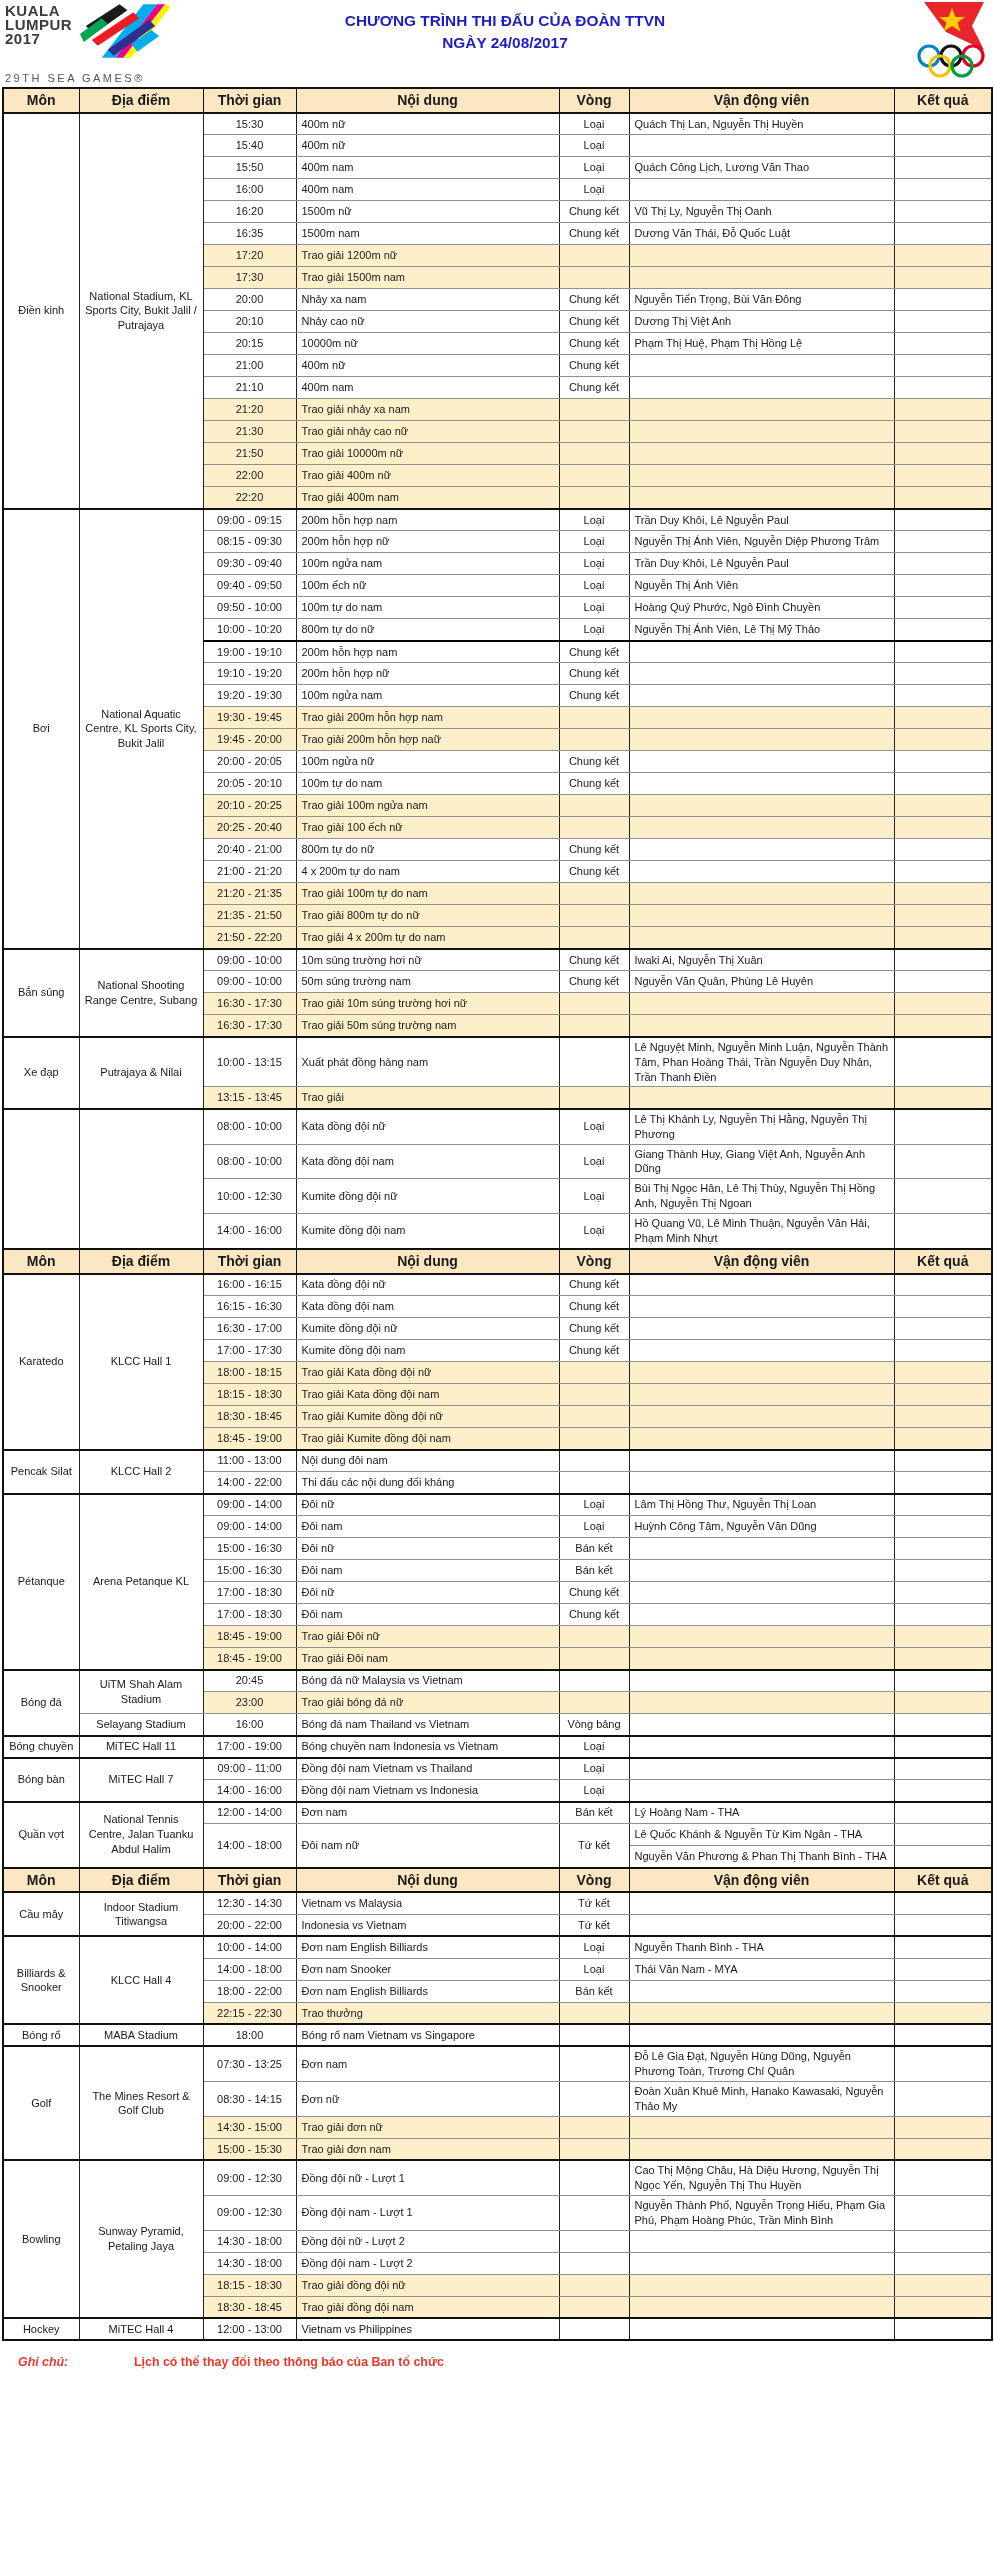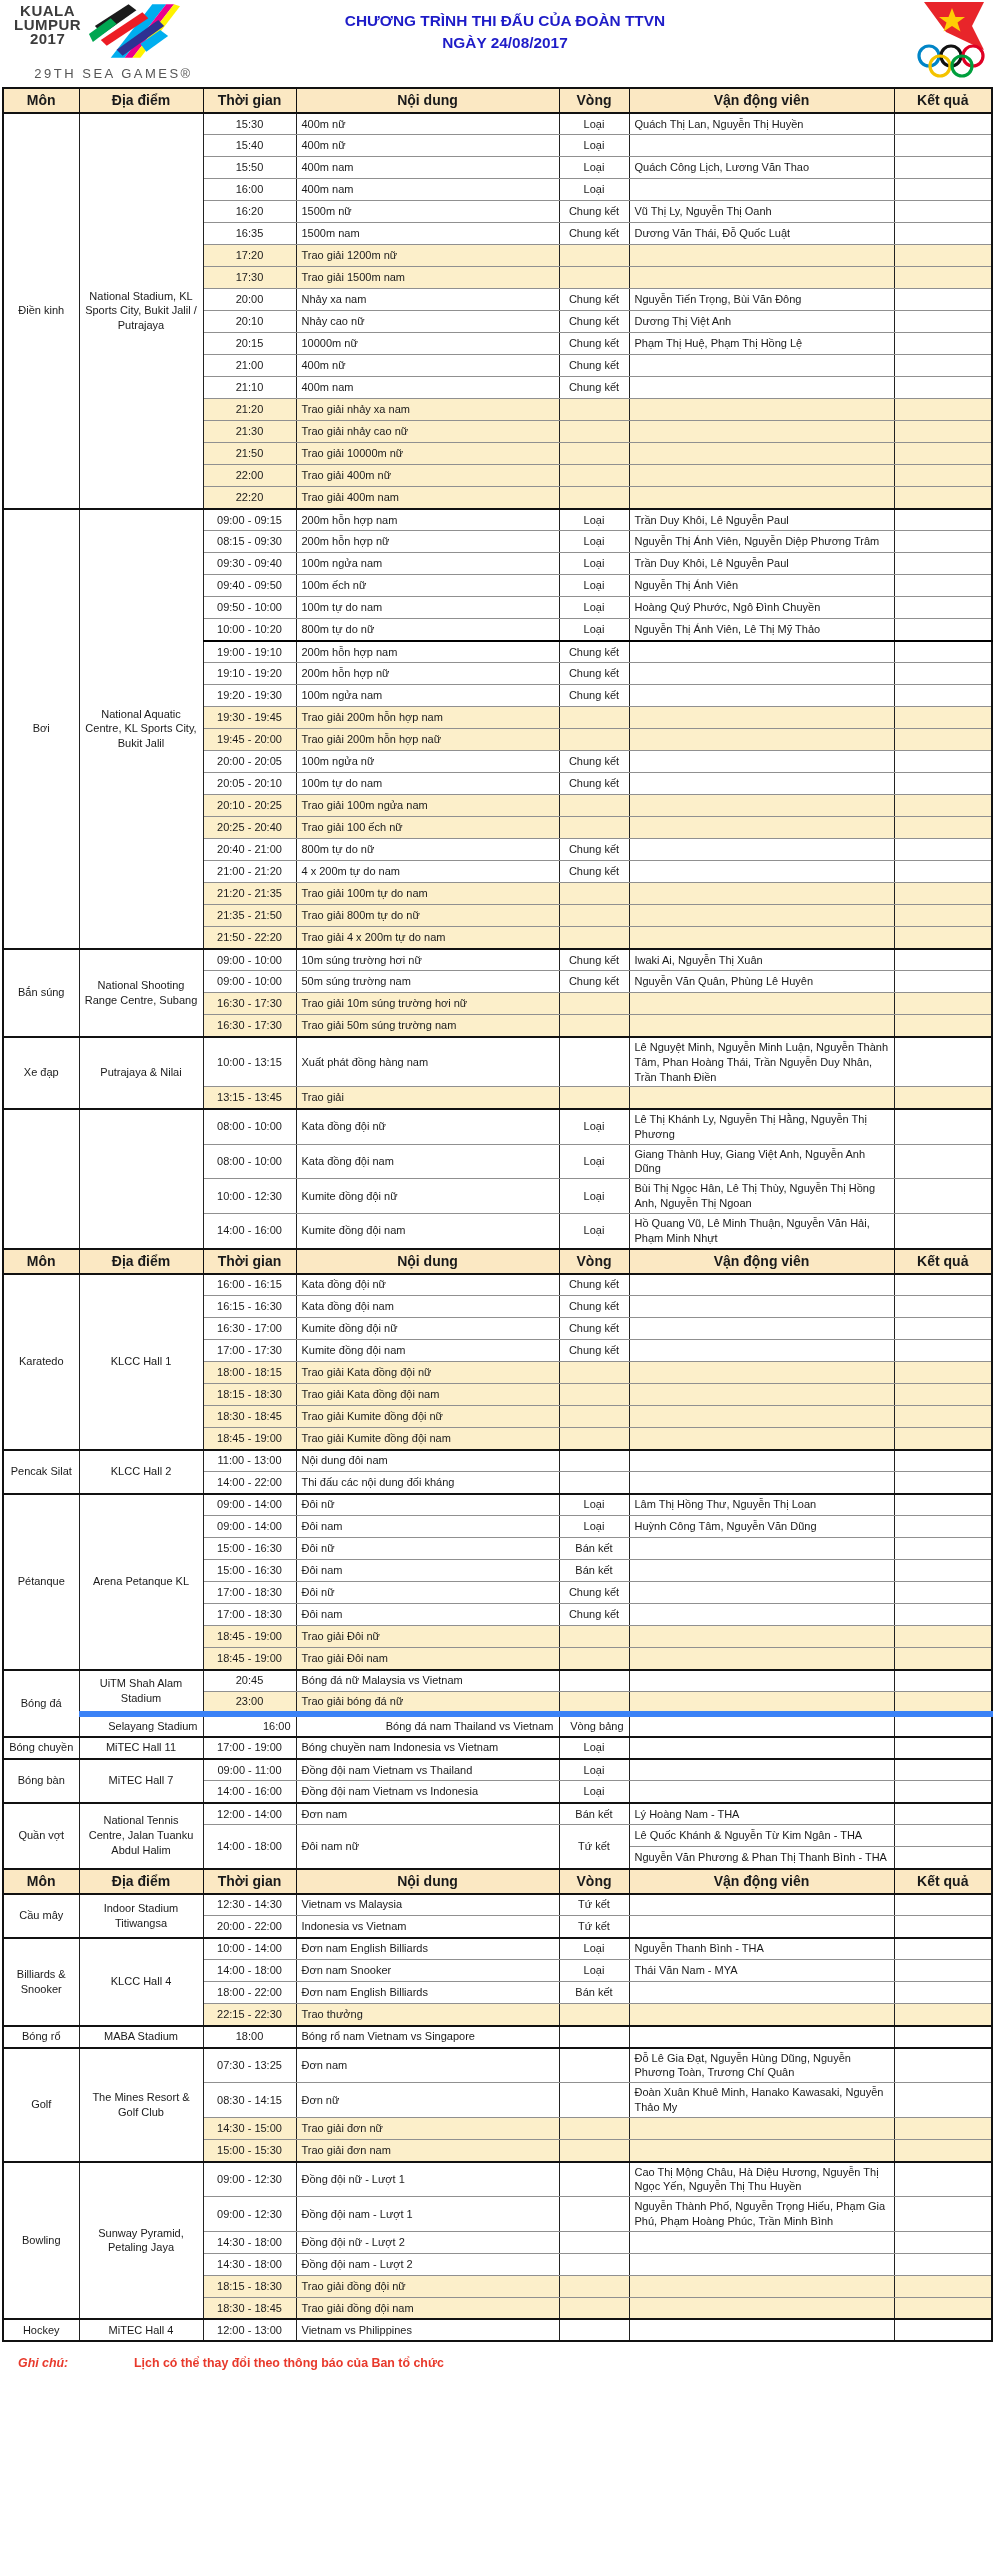--- a/index.html
+++ b/index.html
@@ -8,23 +8,23 @@
     background: #ffffff;
     font-family: "Liberation Sans", sans-serif;
     color: #1a1a1a;
   }
   
   .page-header {
     position: relative;
     height: 87px;
     padding-top: 6px;
   }
-  .logo-left { position: absolute; left: 14px; top: 4px; width: 199px; text-align: center; }
+  .logo-left { position: absolute; left: 5px; top: 4px; width: 199px; }
   .logo-left .kl-text { font-weight: bold; font-size: 15px; line-height: 14px; color: #3c3c3c; letter-spacing: 0.5px; }
-  .logo-left .sea-text { font-size: 13px; letter-spacing: 2.5px; color: #555; margin-top: 8px; }
+  .logo-left .sea-text { font-size: 11px; letter-spacing: 2.5px; color: #555; margin-top: 14px; }
   .kl-wrap { display: flex; align-items: flex-start; }
   .title-wrap { text-align: center; padding-top: 4px; }
   .title-line { color: #1e1cc8; font-weight: bold; font-size: 15.4px; line-height: 22px; padding-left: 16px; }
   .logo-right { position: absolute; right: 8px; top: 0; }
   
   table.schedule {
     border-collapse: collapse;
     table-layout: fixed;
     width: 990px;
     margin: 0 2px;
@@ -48,21 +48,21 @@
     background: #fbe8c3;
     font-weight: bold;
     font-size: 14px;
     text-align: center;
     border-top: 2px solid #111;
     border-bottom: 2px solid #111;
     border-left: 1px solid #111;
     border-right: 1px solid #111;
   }
   tr.sec-start td { border-top: 2px solid #111; }
-  tr.vsep td { border-top: 6px solid #3b82f6; text-align: right; }
+  tr.vsep td { border-top: 1px solid #3b82f6; }
   tr.tsep td { border-top: 2px solid #000000; }
   td.hl { background: #fcefca; }
   table.schedule { border: 2px solid #111; }
   
   .footer-note {
     display: flex;
     margin: 14px 0 0 18px;
     color: #e8392b;
     font-size: 12.4px;
     font-weight: bold;

